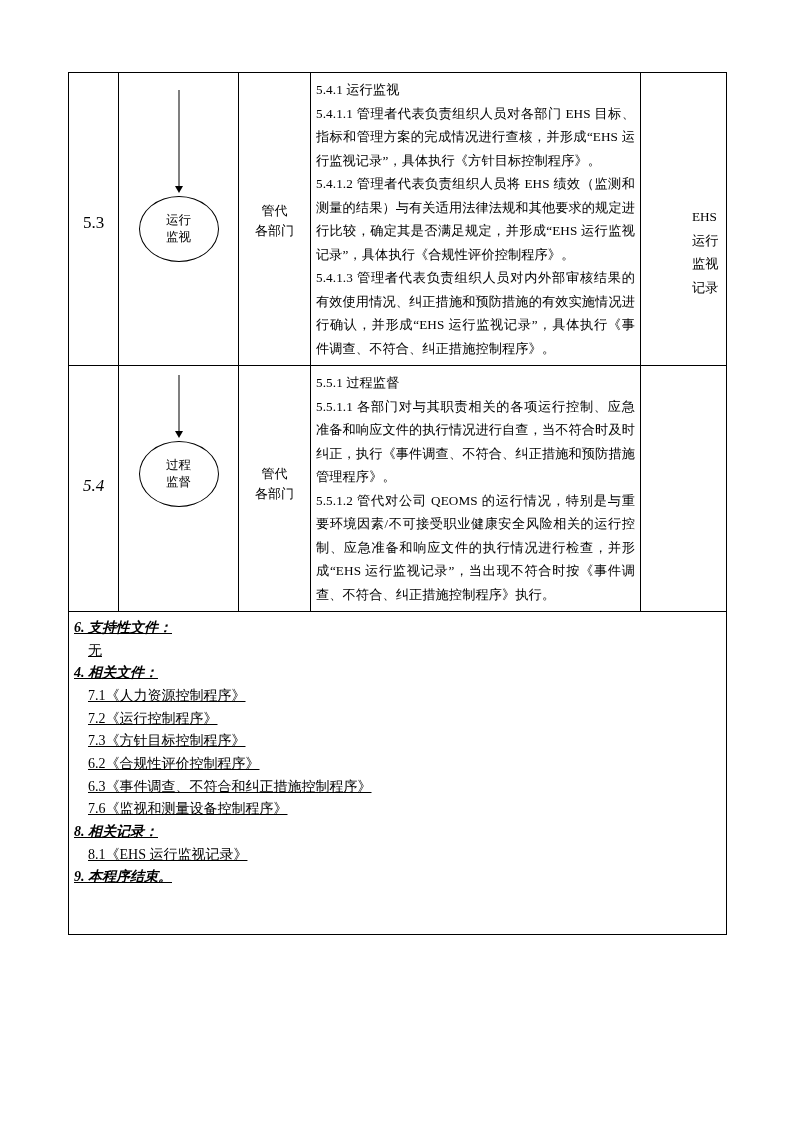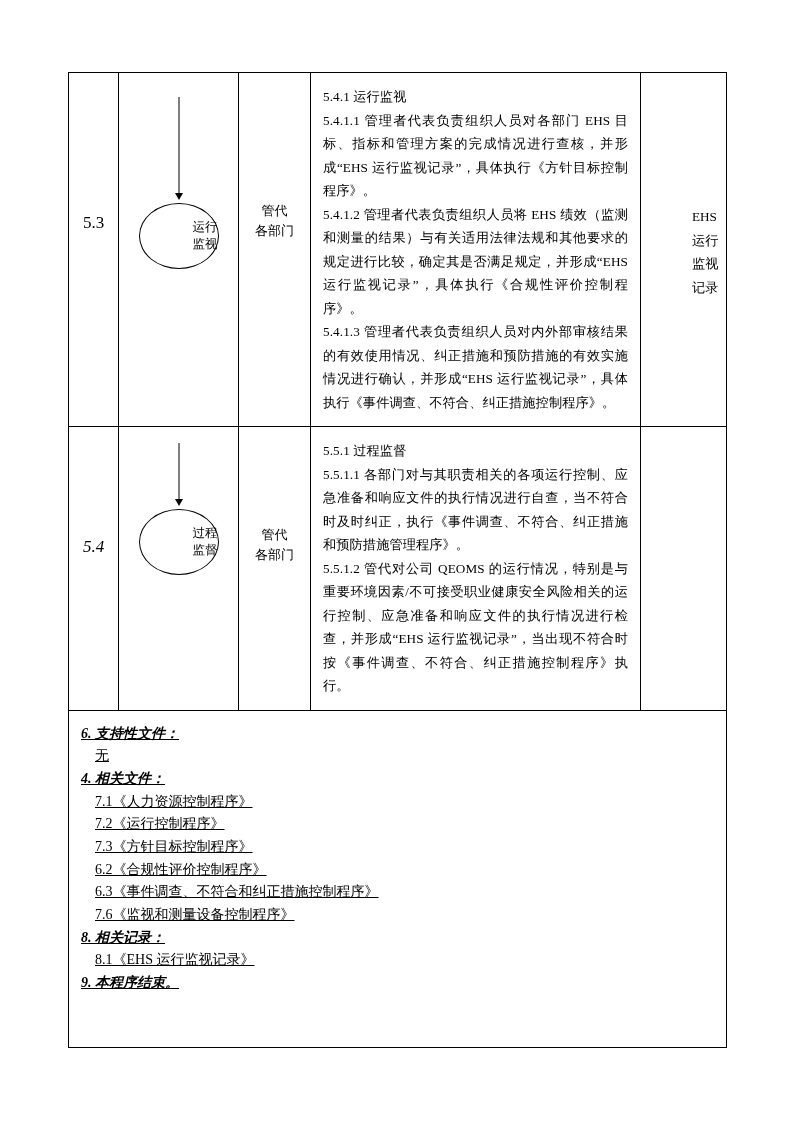--- a/index.html
+++ b/index.html
@@ -24,21 +24,21 @@
     position: absolute;
     left: 68px;
     top: 72px;
     width: 658px;
     border-collapse: collapse;
     table-layout: fixed;
   }
   .doc-table td {
     border: 1px solid #000000;
     vertical-align: top;
-    padding: 12px;
+    padding: 5px;
   }
   .col-no   { width: 50px; }
   .col-flow { width: 120px; }
   .col-dept { width: 72px; }
   .col-desc { width: 330px; }
   .col-rec  { width: 86px; }
 
   
   .cell-no {
     text-align: center;
@@ -83,21 +83,21 @@
   .ellipse {
     position: absolute;
     left: 50%;
     transform: translateX(-50%);
     width: 78px;
     height: 64px;
     border: 1px solid #000;
     border-radius: 50%;
     display: flex;
     flex-direction: column;
-    align-items: flex-end;
+    align-items: center;
     justify-content: center;
     font-size: 12.5px;
     line-height: 1.35;
     font-family: "Liberation Serif", serif;
   }
 
   
   .cell-dept {
     text-align: center;
     font-size: 13px;

